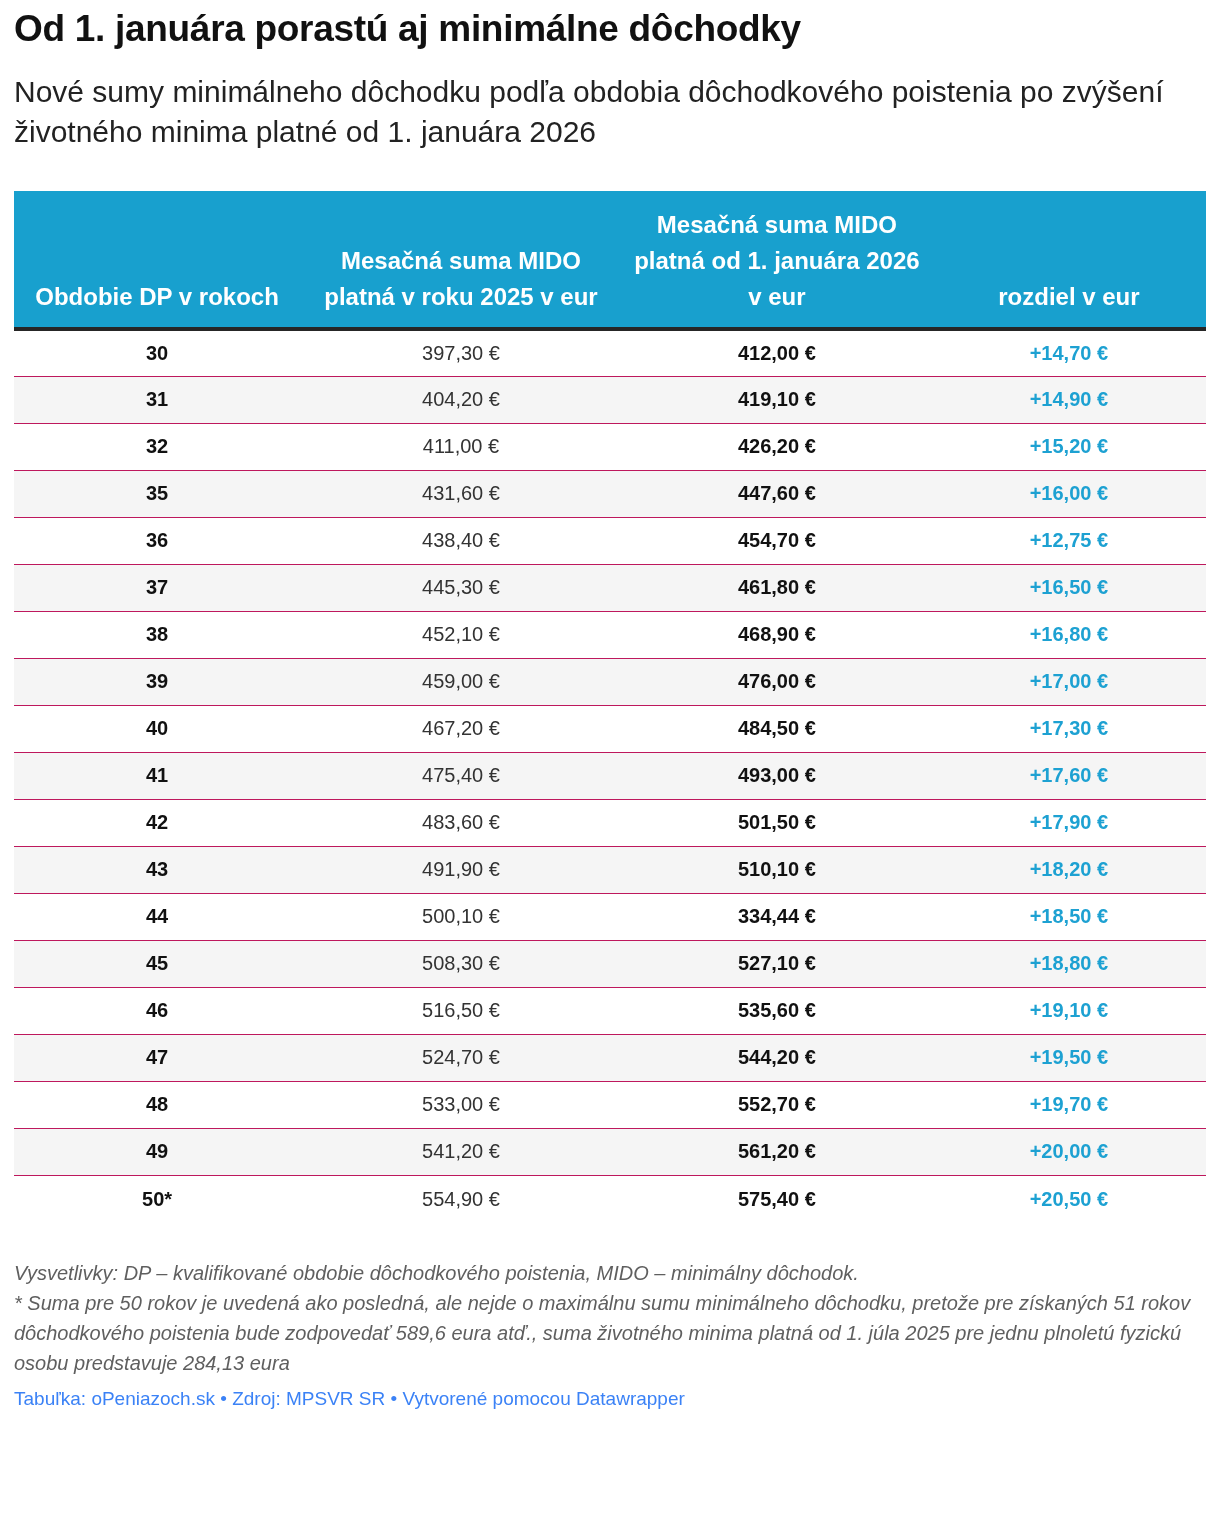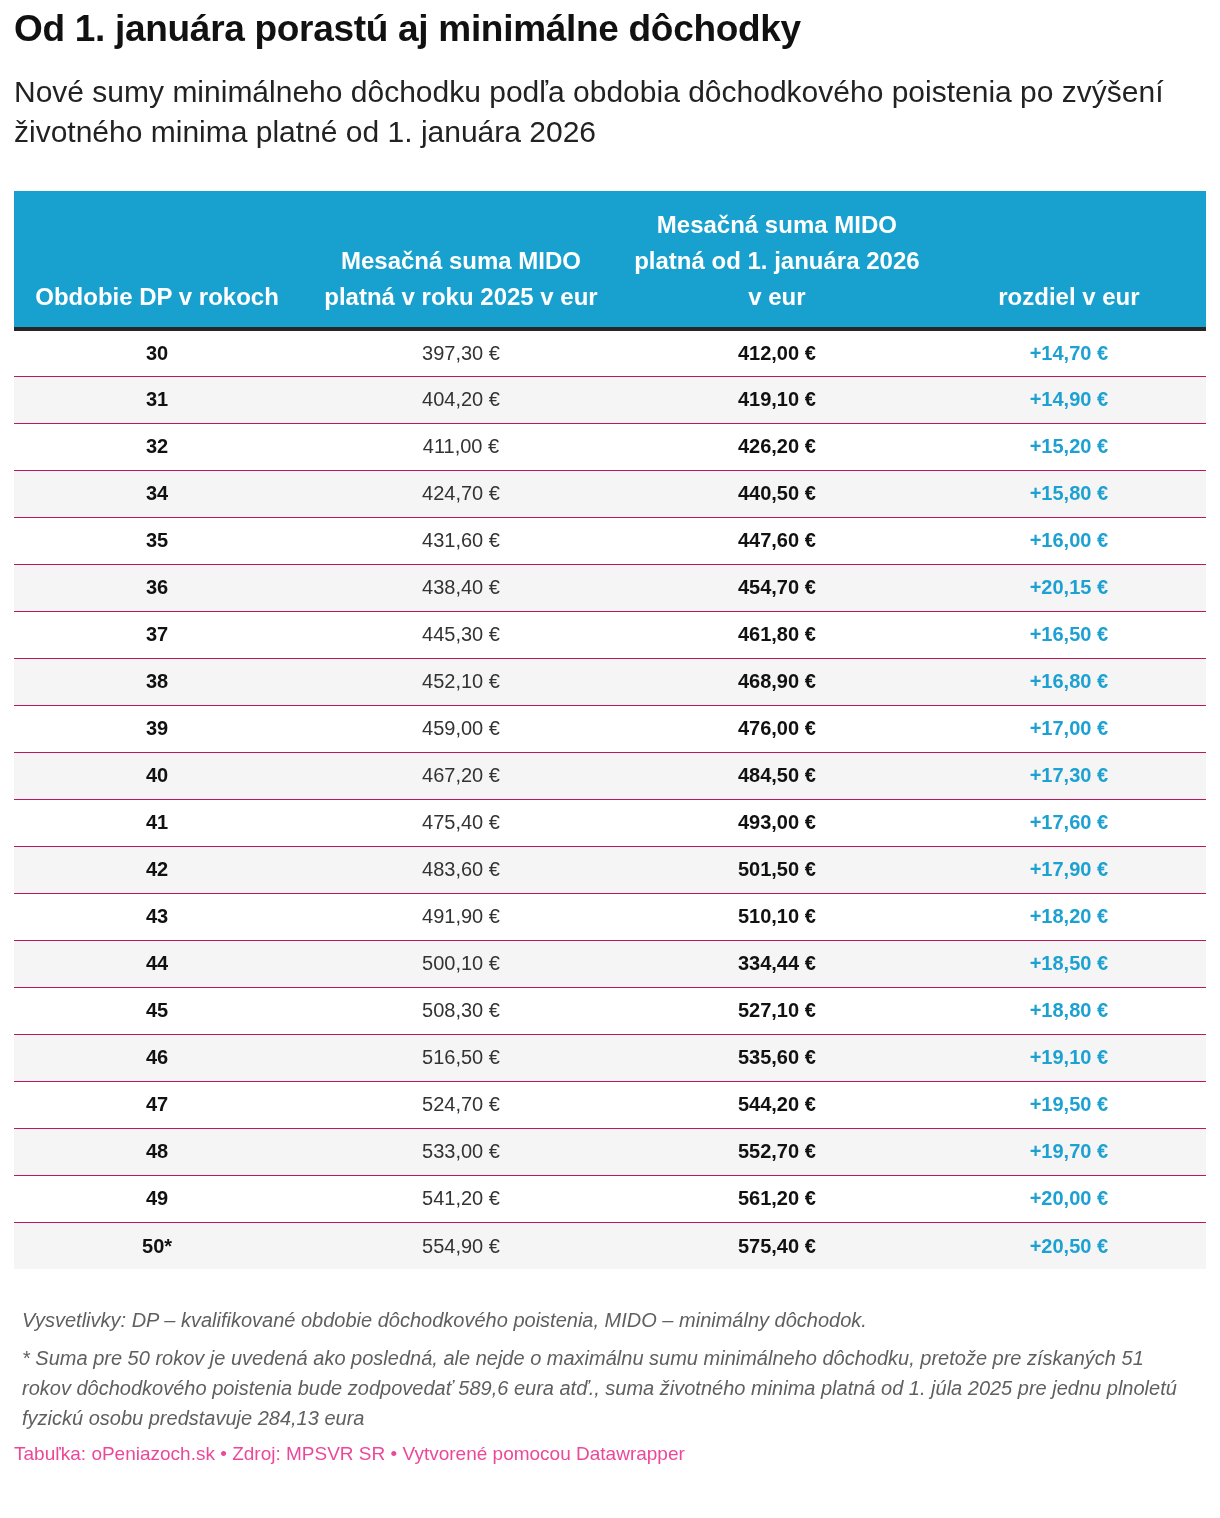--- a/index.html
+++ b/index.html
@@ -71,30 +71,30 @@
   td.cell-diff  { font-weight: 700; color: var(--accent); }
 
   .footnotes {
     margin-top: 36px;
     font-style: italic;
     font-size: 20px;
     line-height: 1.5;
     color: #5f5f5f;
     max-width: 1200px;
   }
-  .footnotes p { margin: 8px; }
+  .footnotes p { margin: 0; }
 
   .attribution {
     margin-top: 8px;
     font-size: 19px;
     line-height: 1.4;
     color: #9a9a9a;
     font-style: normal;
   }
-  .attribution span { color: #ec4899; }
+  .attribution span { color: #3b82f6; }
 </style>
 </head>
 <body>
 
 <div class="container">
 
   <h1 class="page-title">Od 1. januára porastú aj minimálne dôchodky</h1>
 
   <p class="page-subtitle">Nové sumy minimálneho dôchodku podľa obdobia dôchodkového poistenia po zvýšení životného minima platné od 1. januára 2026</p>
 
@@ -126,36 +126,30 @@
       <td class="cell-2026">419,10 €</td>
       <td class="cell-diff">+14,90 €</td>
     </tr>
         <tr>
       <td class="cell-years">32</td>
       <td class="cell-2025">411,00 €</td>
       <td class="cell-2026">426,20 €</td>
       <td class="cell-diff">+15,20 €</td>
     </tr>
         <tr>
-      <td class="cell-years">34</td>
-      <td class="cell-2025">424,70 €</td>
-      <td class="cell-2026">440,50 €</td>
-      <td class="cell-diff">+15,80 €</td>
-    </tr>
-        <tr>
       <td class="cell-years">35</td>
       <td class="cell-2025">431,60 €</td>
       <td class="cell-2026">447,60 €</td>
       <td class="cell-diff">+16,00 €</td>
     </tr>
         <tr>
       <td class="cell-years">36</td>
       <td class="cell-2025">438,40 €</td>
       <td class="cell-2026">454,70 €</td>
-      <td class="cell-diff">+20,15 €</td>
+      <td class="cell-diff">+12,75 €</td>
     </tr>
         <tr>
       <td class="cell-years">37</td>
       <td class="cell-2025">445,30 €</td>
       <td class="cell-2026">461,80 €</td>
       <td class="cell-diff">+16,50 €</td>
     </tr>
         <tr>
       <td class="cell-years">38</td>
       <td class="cell-2025">452,10 €</td>

